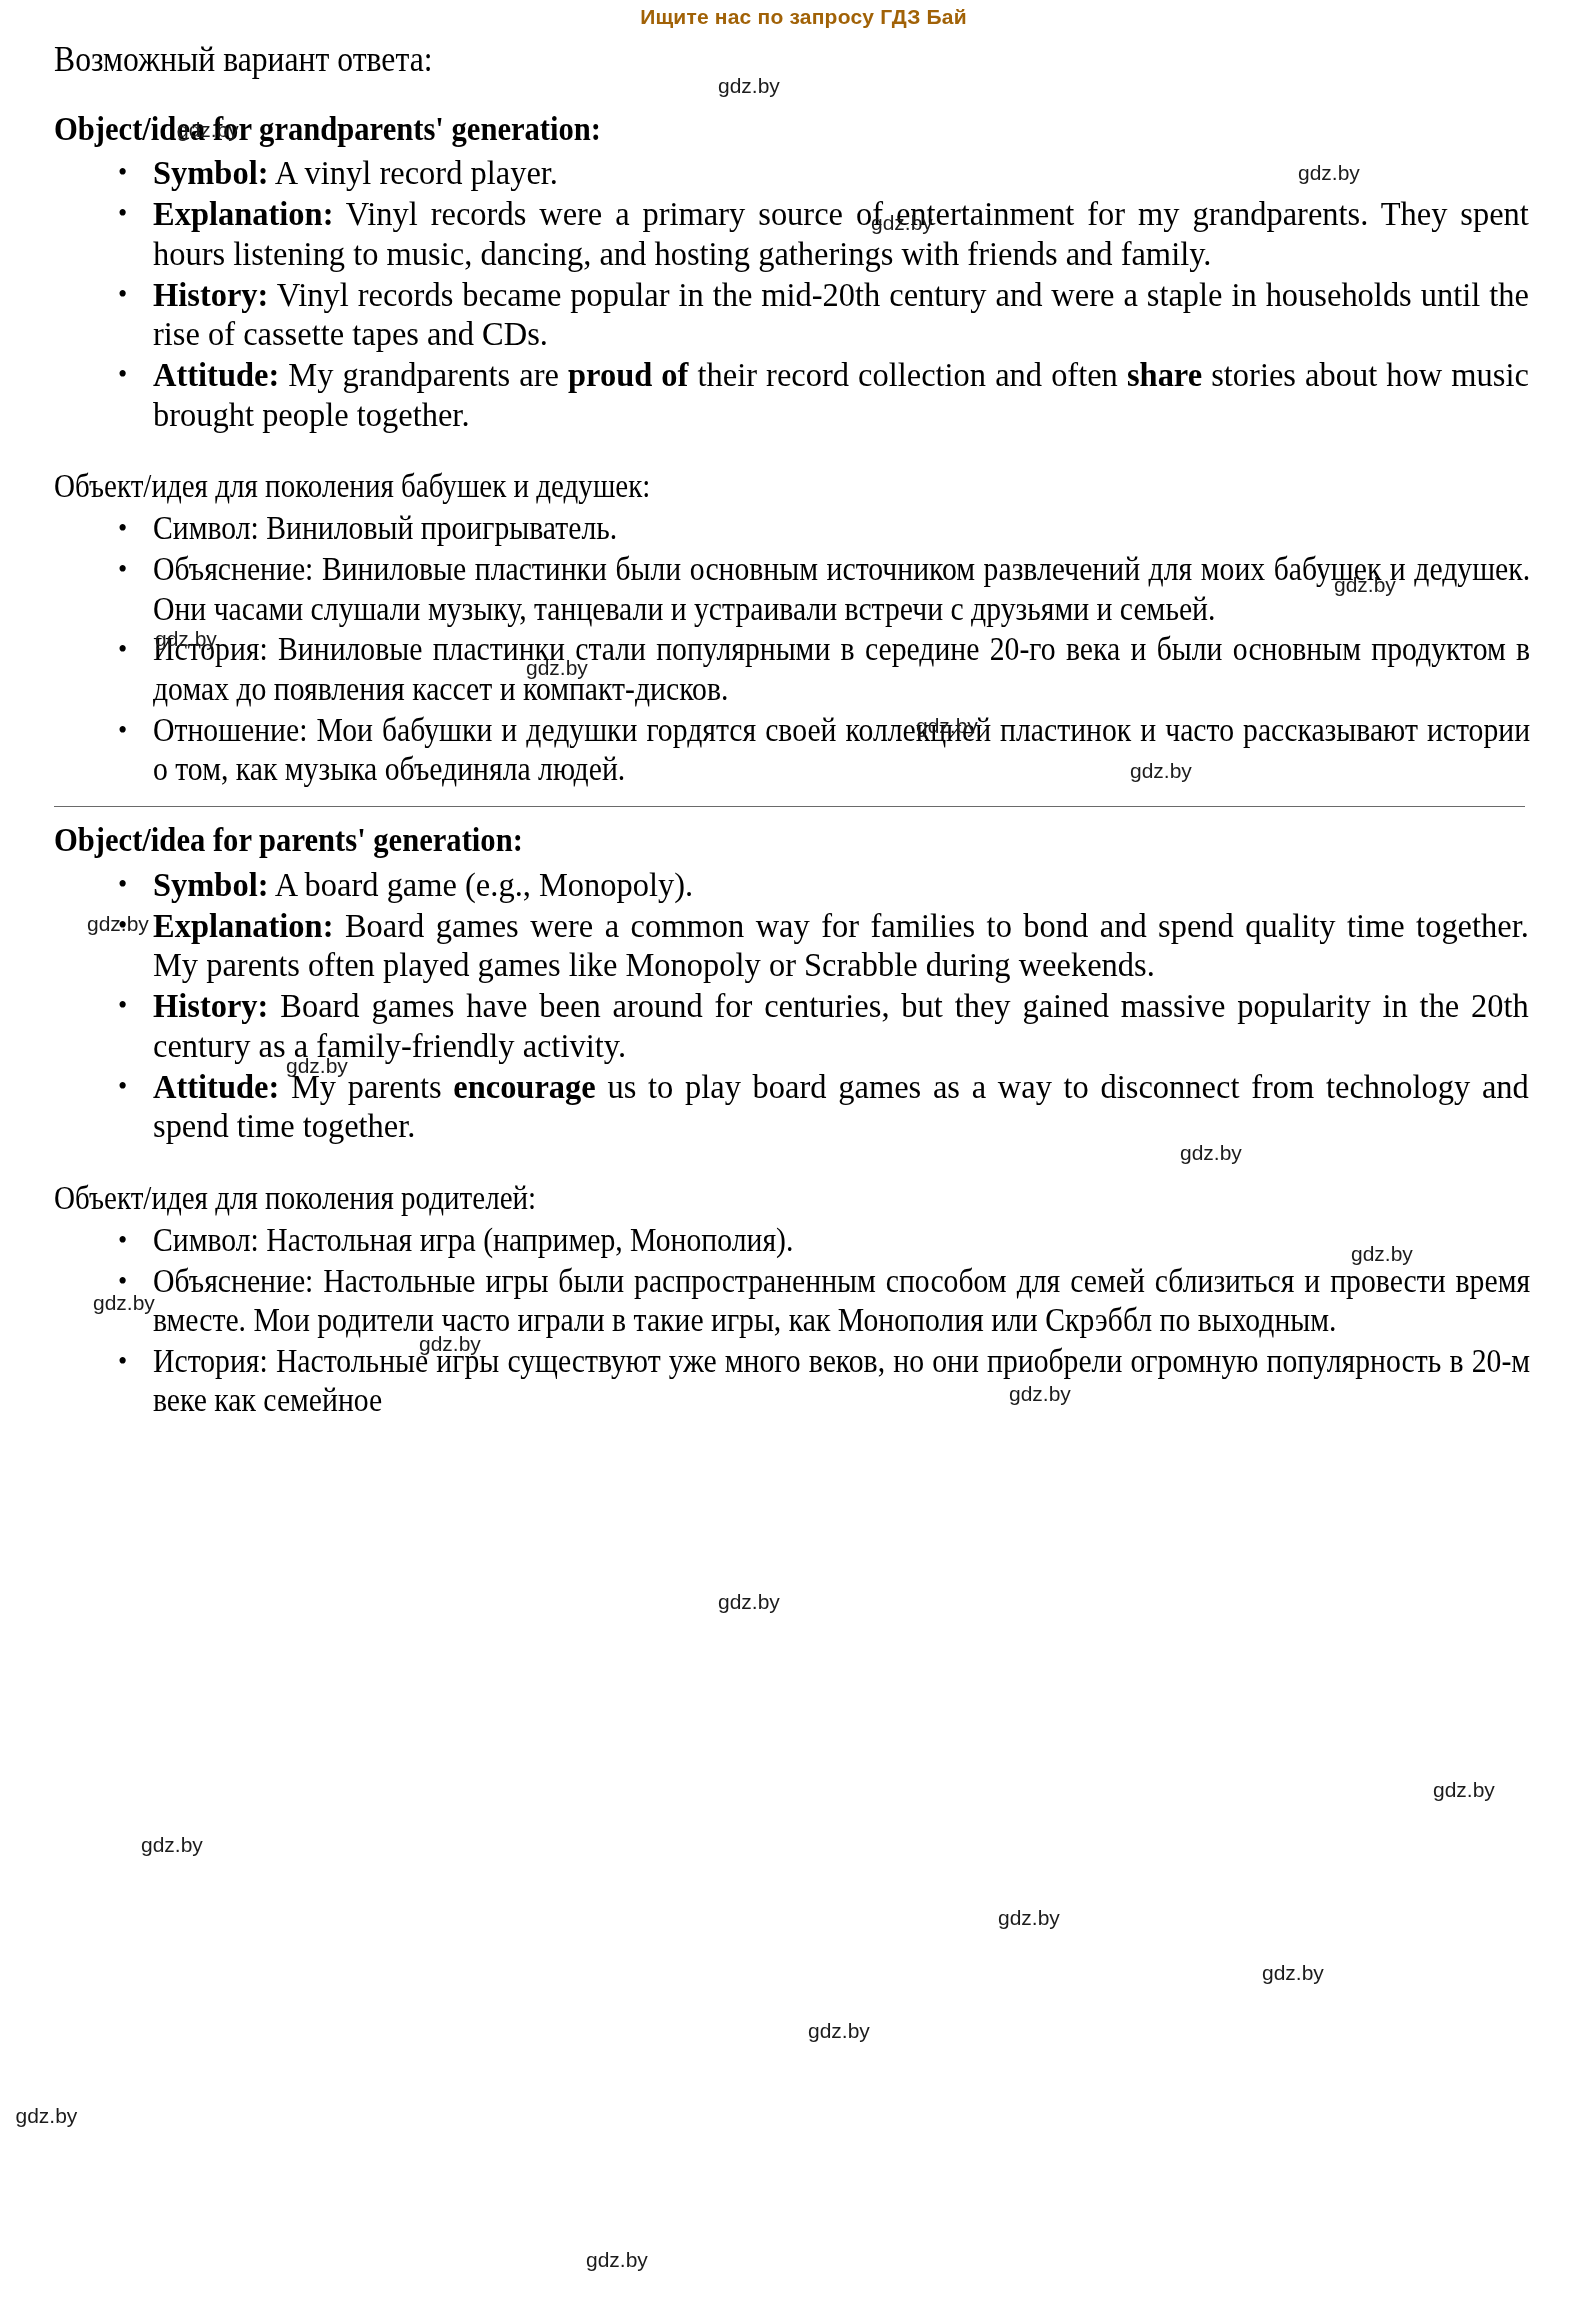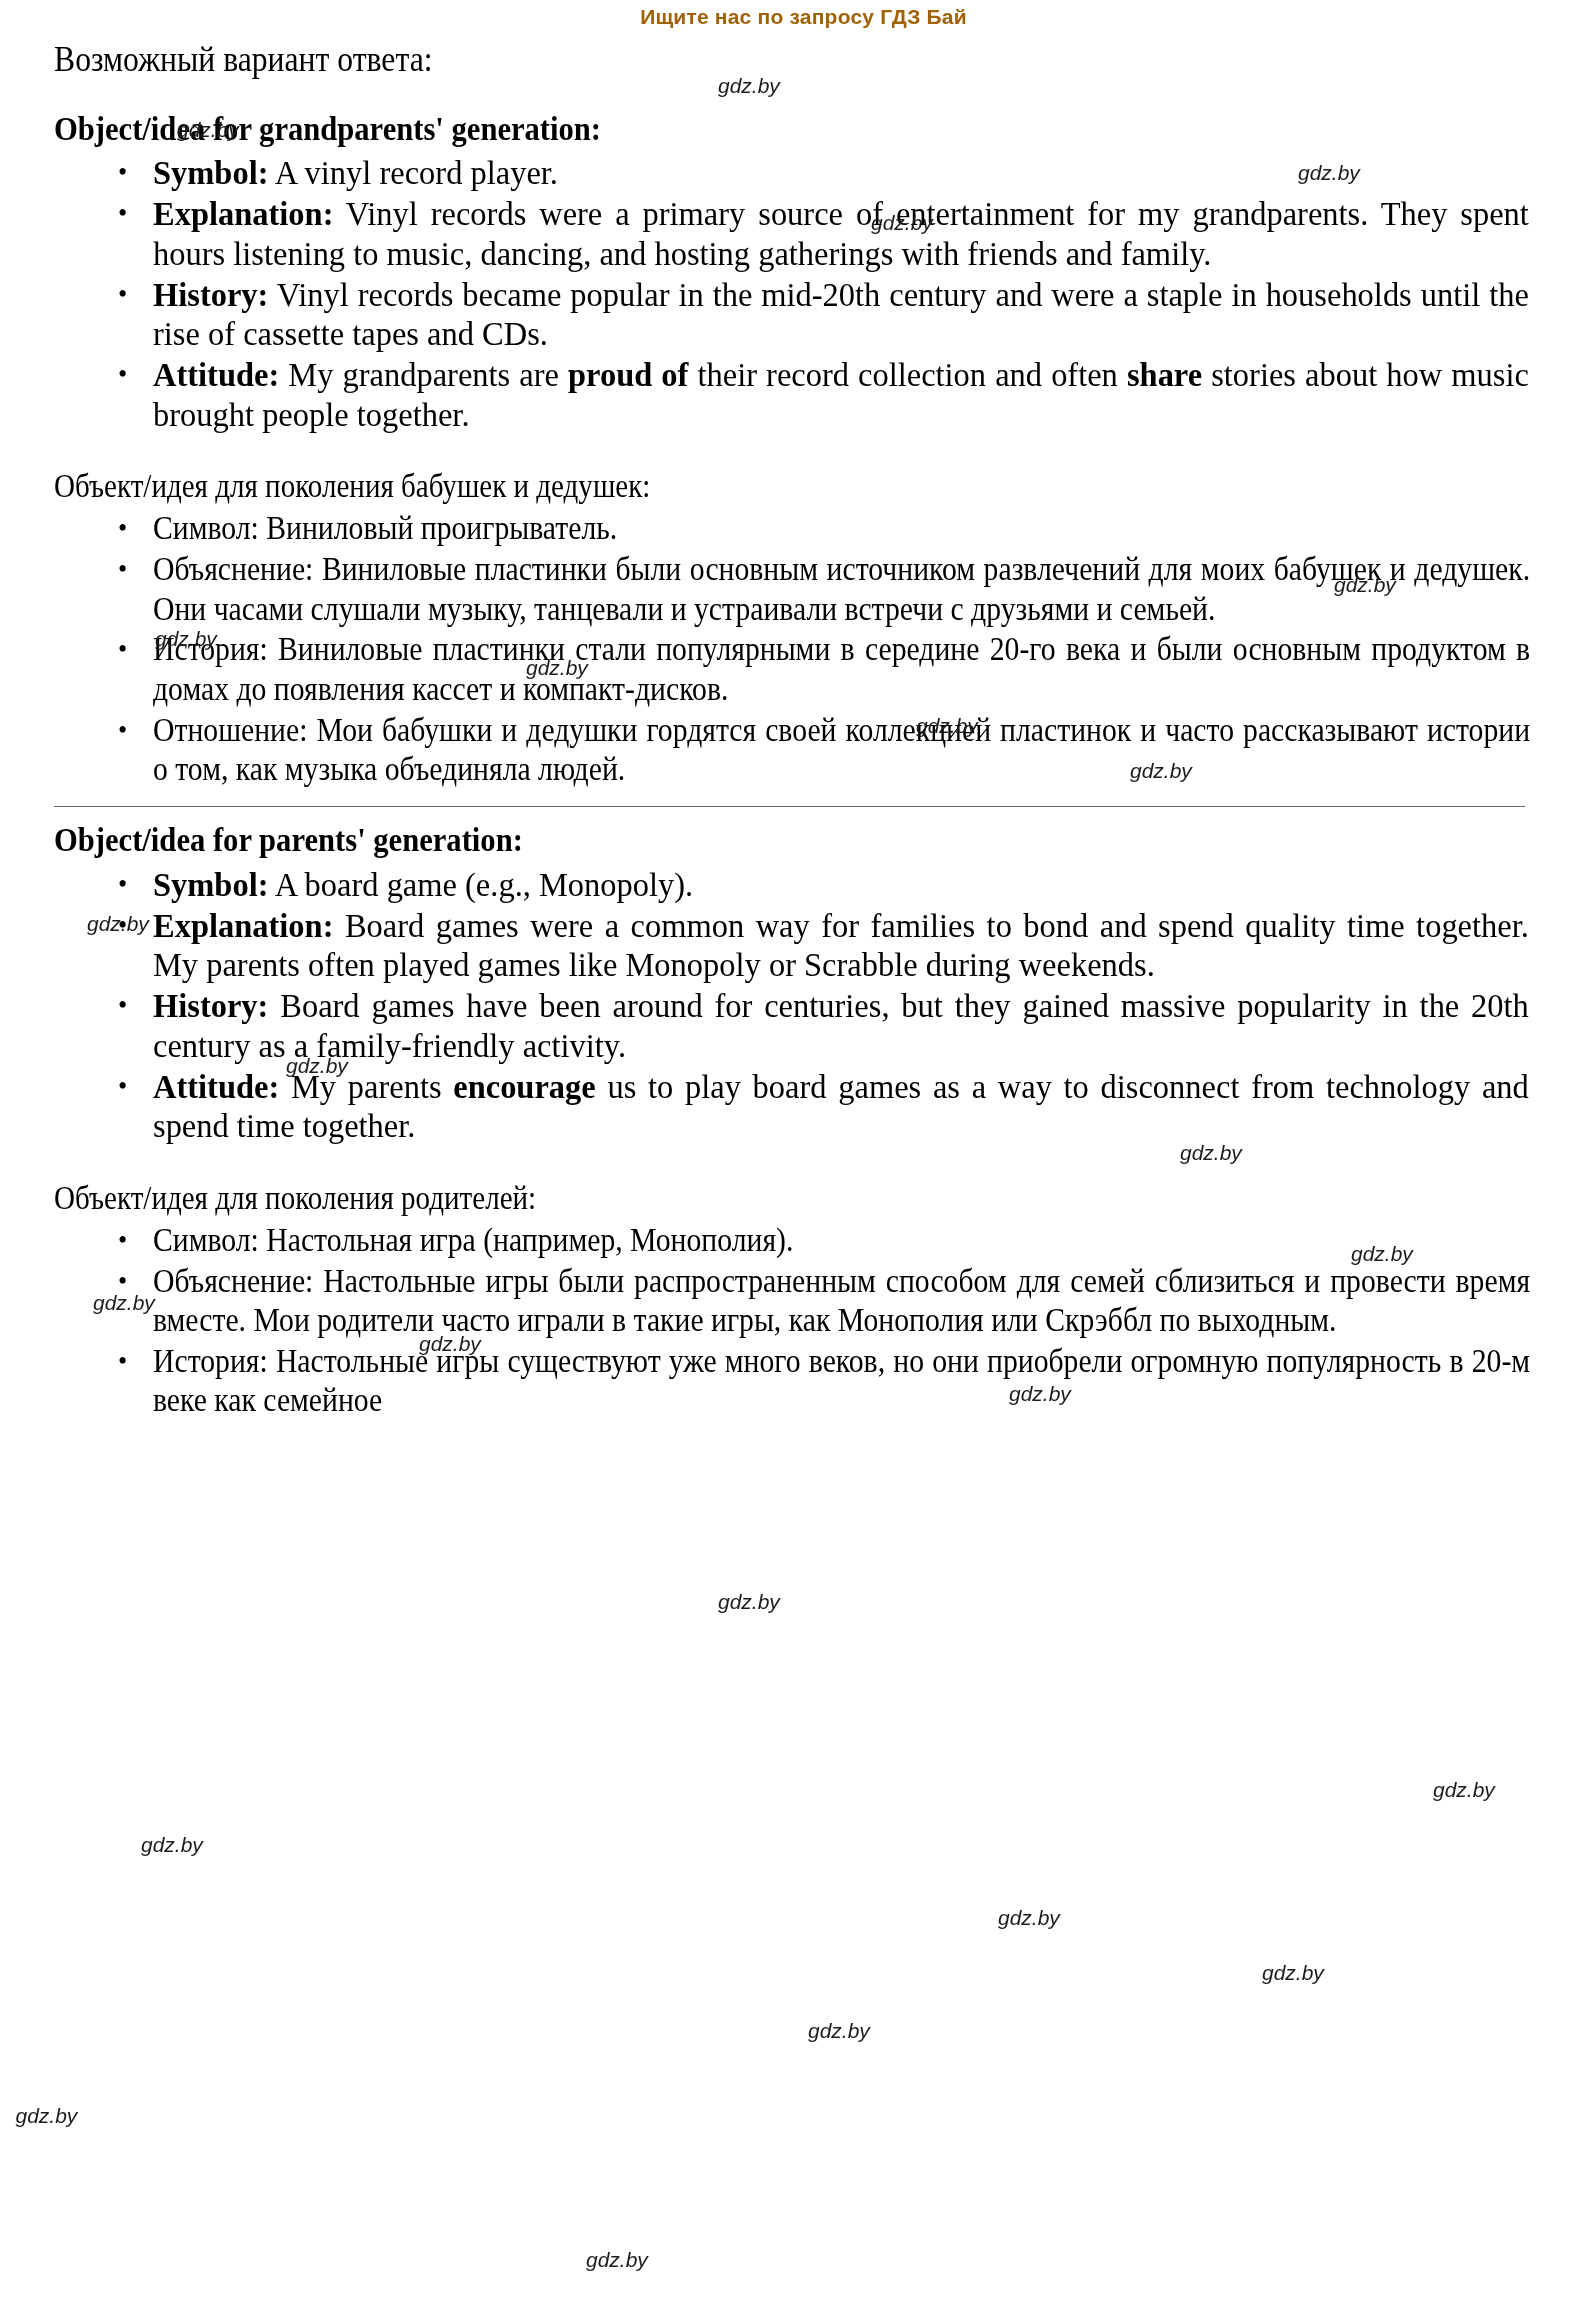--- a/index.html
+++ b/index.html
@@ -139,21 +139,20 @@
   .block-gap { height: 26.4px; }
 
   
   .wm {
     position: absolute;
     font-family: "Liberation Sans", "DejaVu Sans", sans-serif;
     font-size: 19.4px;
     color: #1c1c1c;
     white-space: nowrap;
     pointer-events: none;
-    font-style: italic;
   }
 </style>
 </head>
 <body>
 
 <div id="page">
 
   <div class="promo-header">Ищите нас по запросу ГДЗ Бай</div>
 
   <div id="content">

